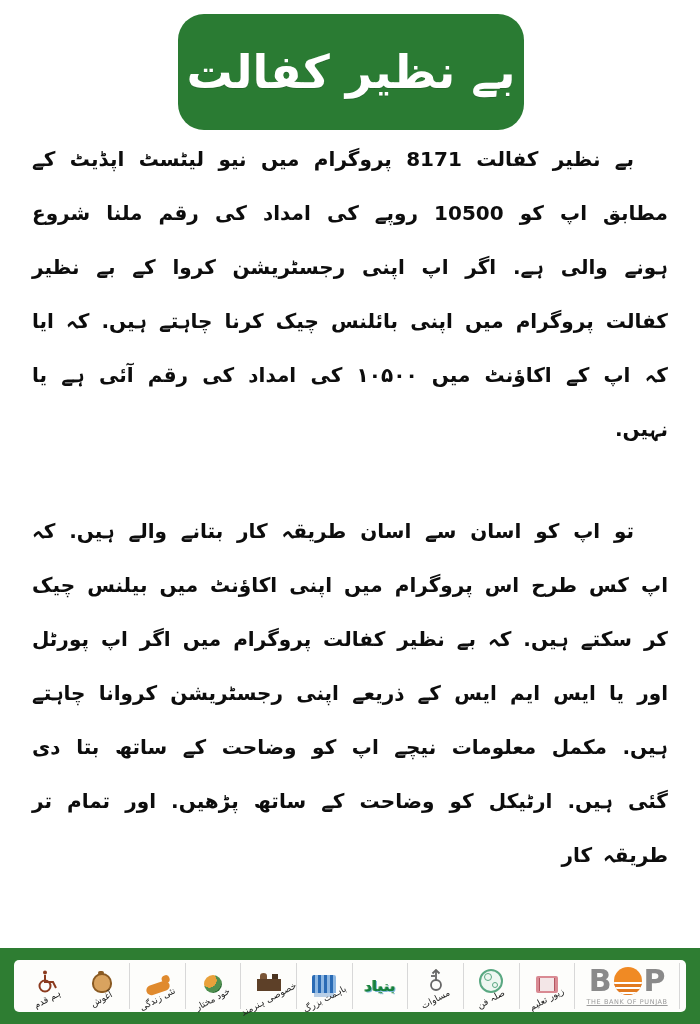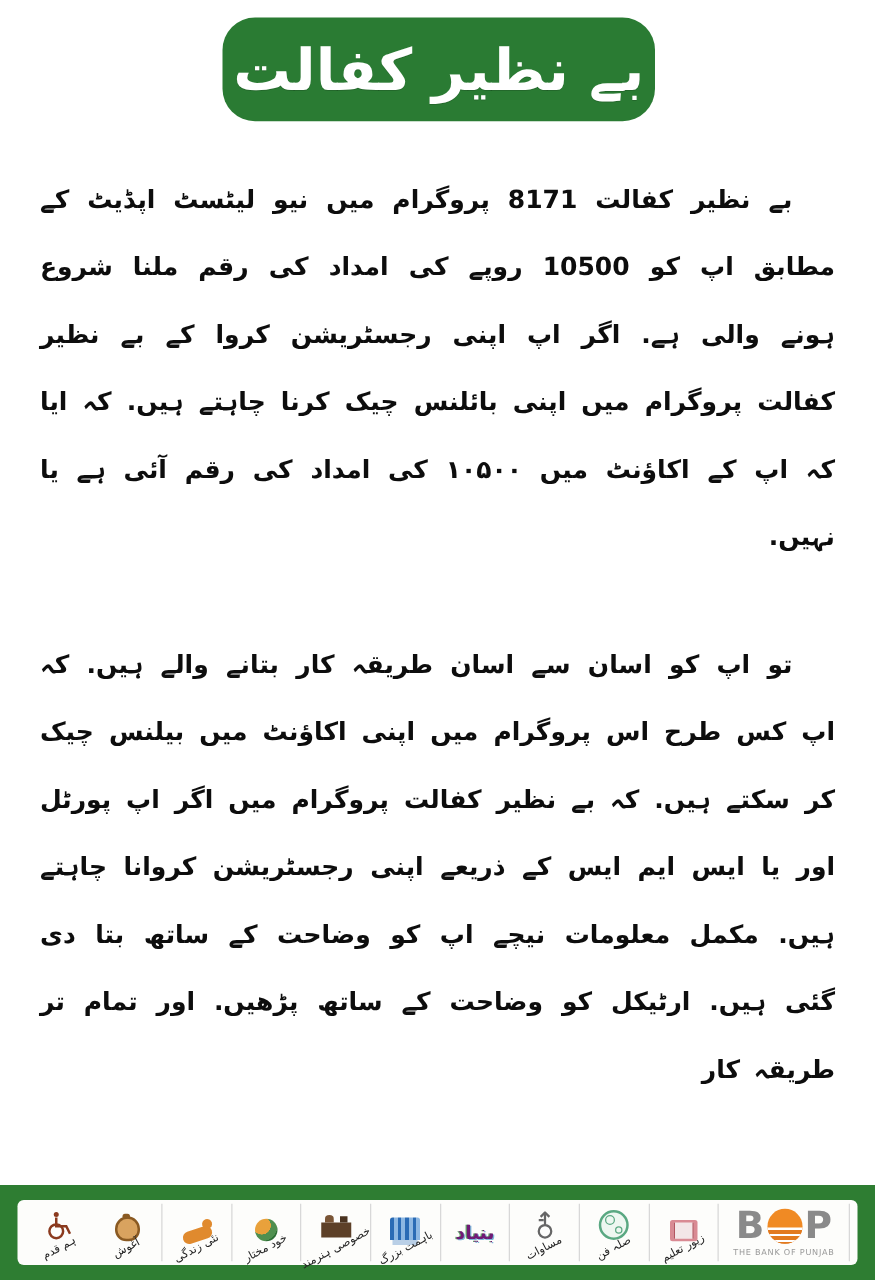--- a/index.html
+++ b/index.html
@@ -1,20 +1,20 @@
 <!DOCTYPE html>
 <html lang="ur"><head>
 <meta charset="utf-8">
 <style>
   html,body{margin:0;padding:0;}
   body{background:#e9e9e9;font-family:"DejaVu Sans","Liberation Sans",sans-serif;}
   .page{position:relative;width:700px;height:1024px;background:#ffffff;margin:0 auto;overflow:hidden;}
 
   
-  .banner{position:absolute;top:14px;left:178px;width:346px;height:83px;
+  .banner{position:absolute;top:14px;left:178px;width:346px;height:116px;
     background:#2a7b33;border-radius:26px;display:flex;align-items:center;justify-content:center;}
   .banner-title{color:#ffffff;font-size:46px;font-weight:bold;direction:rtl;line-height:1;
     letter-spacing:1px;text-shadow:0 1px 0 rgba(0,0,0,.15);}
 
   
   .article{position:absolute;top:132px;right:32px;left:32px;direction:rtl;color:#0d0d0d;}
   .para{font-size:20px;line-height:54px;text-align:justify;text-indent:34px;margin:0 0 48px 0;
     font-weight:600;word-spacing:4px;}
   .para.second{margin-bottom:0;}
 
@@ -32,33 +32,33 @@
 
   
   .bop{display:flex;flex-direction:column;align-items:center;justify-content:center;
     flex:1.9;border-right:1px solid #d8d8d8;height:46px;}
   .bop-row{display:flex;align-items:center;gap:2px;line-height:1;}
   .bop-letter{font-size:30px;font-weight:bold;color:#8a8a8a;font-family:"DejaVu Sans",sans-serif;}
   .bop-sun{width:28px;height:28px;border-radius:50%;
     background:linear-gradient(#f08a24 0 55%,#e27a1f 55% 100%);position:relative;overflow:hidden;}
   .bop-sun:after{content:"";position:absolute;left:0;right:0;top:55%;height:45%;
     background:repeating-linear-gradient(#ffffff 0 2px,#e27a1f 2px 5px);}
-  .bop-caption{font-size:6.5px;color:#9a9a9a;letter-spacing:.6px;margin-top:2px;}
+  .bop-caption{font-size:6.5px;color:#9a9a9a;letter-spacing:.6px;margin-top:2px;text-decoration:underline;}
 
   
   .book-icon{width:22px;height:17px;background:#d98a93;border-radius:2px;position:relative;}
   .book-icon:before{content:"";position:absolute;inset:2px 3px;background:#f3e6e7;
     border-left:1px solid #b35560;border-right:1px solid #b35560;}
   .globe-icon{width:20px;height:20px;border:2px solid #5aa882;border-radius:50%;position:relative;background:#eef7f1;}
   .globe-icon:before{content:"";position:absolute;width:6px;height:6px;border:1.5px solid #5aa882;
     border-radius:50%;top:2px;left:3px;}
   .globe-icon:after{content:"";position:absolute;width:4px;height:4px;border:1.5px solid #5aa882;
     border-radius:50%;bottom:3px;right:3px;}
   .bunyad-word{font-size:15px;font-weight:bold;direction:rtl;
-    color:#701a75;text-shadow:1px 1px 0 #7db6d9,-1px 0 0 #64a86b;}
+    color:#15803d;text-shadow:1px 1px 0 #7db6d9,-1px 0 0 #64a86b;}
   .stripes-icon{width:24px;height:18px;background:repeating-linear-gradient(90deg,#2a6bb5 0 3px,#8db7e2 3px 6px);
     border-radius:2px 2px 0 0;position:relative;}
   .stripes-icon:after{content:"";position:absolute;left:2px;right:2px;bottom:-4px;height:4px;background:#b9cfe6;}
   .desk-icon{width:24px;height:12px;background:#5d4028;position:relative;margin-bottom:2px;}
   .desk-icon:before{content:"";position:absolute;top:-6px;left:3px;width:7px;height:6px;background:#7a5536;border-radius:50% 50% 0 0;}
   .desk-icon:after{content:"";position:absolute;top:-5px;right:3px;width:6px;height:5px;background:#4a3category;background:#4a3320;}
   .fist-icon{width:18px;height:18px;border-radius:50%;
     background:radial-gradient(circle at 30% 30%,#e9a13b 0 40%,#4f8f4f 41% 70%,#2d6e35 71% 100%);}
   .hand-icon{width:24px;height:10px;background:#e08a2e;border-radius:6px;position:relative;transform:rotate(-18deg);}
   .hand-icon:after{content:"";position:absolute;right:-2px;top:-5px;width:8px;height:8px;background:#e08a2e;border-radius:50%;}

